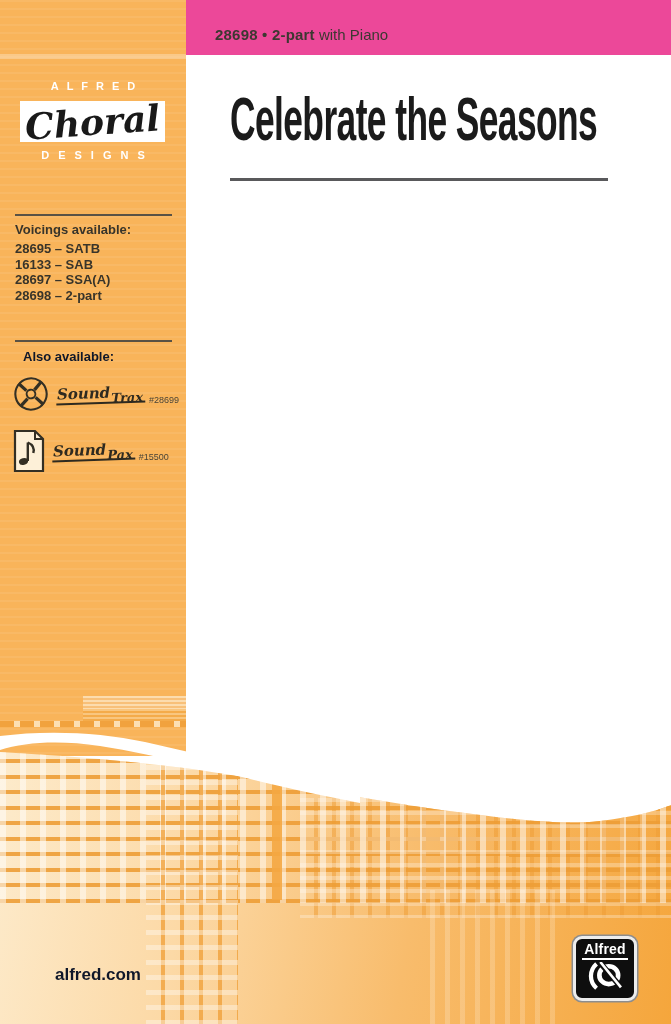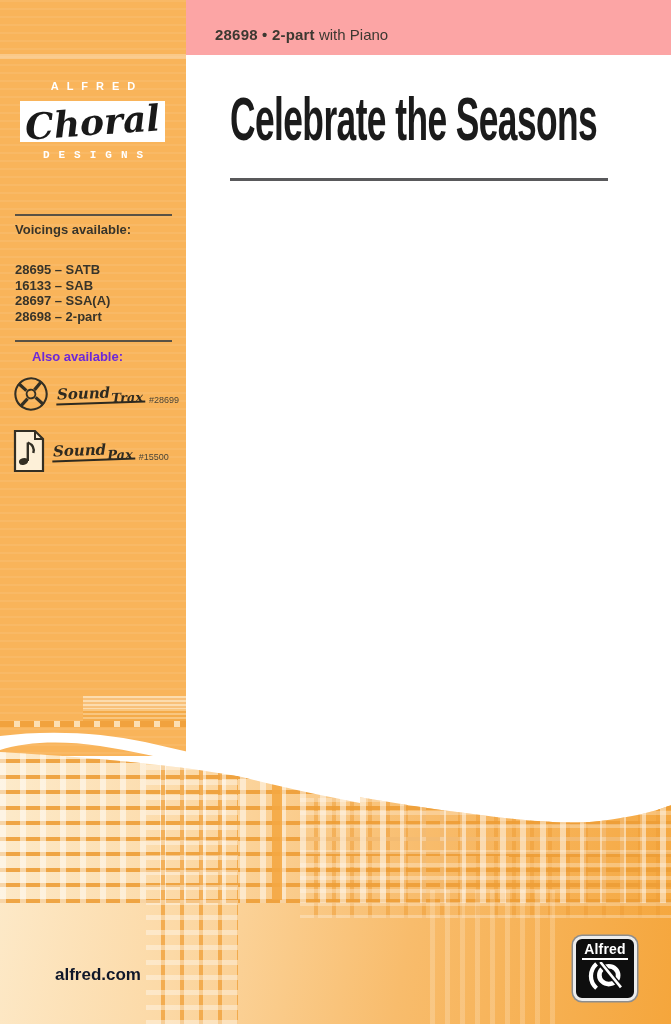--- a/index.html
+++ b/index.html
@@ -1,45 +1,45 @@
 <!DOCTYPE html>
 <html><head>
 <meta charset="utf-8">
 <style>
   html,body{margin:0;padding:0;}
   body{width:671px;height:1024px;position:relative;background:#fff;
        font-family:"Liberation Sans",sans-serif;overflow:hidden;}
   .abs{position:absolute;}
 
   
-  .topbar{left:0;top:0;width:671px;height:55px;background:#fca5a5;}
+  .topbar{left:0;top:0;width:671px;height:55px;background:#ec4899;}
   .topbar-text{position:absolute;left:215px;top:26px;font-size:15px;color:#3c3831;}
   .topbar-text b{font-weight:bold;letter-spacing:.2px;}
 
   
   .sidebar{left:0;top:0;width:186px;height:756px;background:#f9b45a;
     background-image:repeating-linear-gradient(180deg,rgba(255,255,255,.07) 0 2px,rgba(255,255,255,0) 2px 8px);}
   .sidebar-sheen{left:0;top:54px;width:186px;height:5px;background:rgba(255,255,255,.28);}
 
   .brand-top{left:0;top:80px;width:186px;text-align:center;color:#fff;
     font-size:11px;font-weight:bold;letter-spacing:8px;text-indent:8px;}
   .brand-box{left:20px;top:101px;width:145px;height:41px;background:#fff;display:flex;
     align-items:center;justify-content:center;overflow:visible;}
   .brand-script{font-family:"DejaVu Serif",serif;font-style:italic;font-weight:bold;
     font-size:36px;color:#191919;transform:rotate(-4deg);line-height:36px;}
   .brand-bottom{left:0;top:149px;width:186px;text-align:center;color:#fff;
-    font-size:11px;font-weight:bold;letter-spacing:9px;text-indent:9px;font-family:Liberation Mono, monospace;}
+    font-size:11px;font-weight:bold;letter-spacing:9px;text-indent:9px;}
 
   .rule{left:15px;width:157px;height:2px;background:#5a5244;}
   .rule1{top:214px;} .rule2{top:340px;}
 
   .voicings-title{left:15px;top:222px;font-size:13px;font-weight:bold;color:#38342a;}
   .voicings-list{left:15px;top:241px;width:165px;font-size:13px;font-weight:bold;
-    color:#38342a;line-height:15.5px;margin-top:21px;}
-  .also-title{left:32px;top:349px;font-size:13px;font-weight:bold;color:#6d28d9;}
+    color:#38342a;line-height:15.5px;}
+  .also-title{left:23px;top:349px;font-size:13px;font-weight:bold;color:#0f172a;}
 
   .product{left:12px;width:172px;display:flex;align-items:center;}
   .product1{top:372px;height:44px;}
   .product2{top:426px;height:50px;}
   .script-name{font-family:"DejaVu Serif",serif;font-style:italic;font-weight:bold;
     font-size:15px;color:#2e2a20;border-bottom:2px solid #2e2a20;padding:0 2px 0 1px;
     margin-left:6px;white-space:nowrap;transform:rotate(-2deg);}
   .script-word2{display:inline-block;font-size:13px;position:relative;top:5px;margin-left:1px;}
   .prod-num{font-size:9px;font-weight:normal;color:#4a4436;margin-left:4px;position:relative;top:6px;}
 

